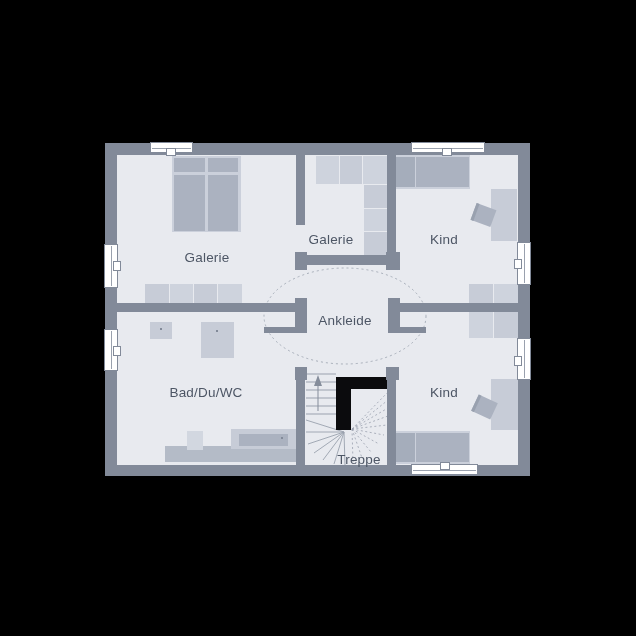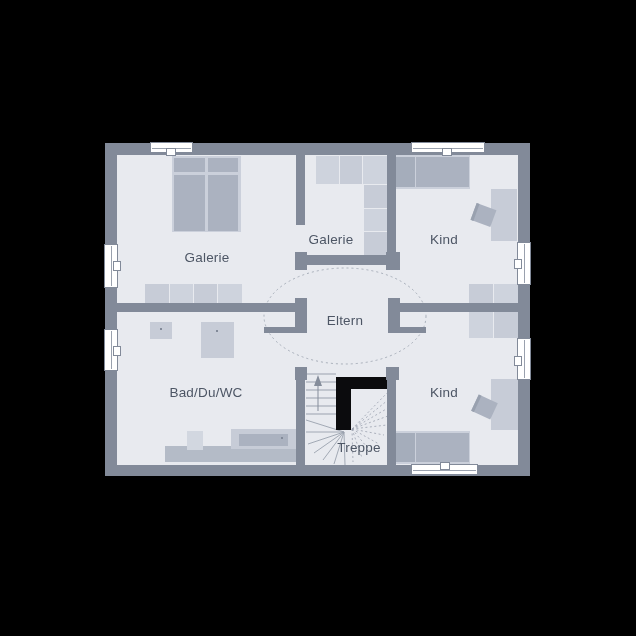--- a/index.html
+++ b/index.html
@@ -154,18 +154,18 @@
       <div class="win win-v" style="left: 413px; top: 100px; width: 12px; height: 41px;"></div>
       <div class="win-handle" style="left: 410px; top: 117px; width: 6px; height: 8px;"></div>
       <div class="win win-v" style="left: 413px; top: 196px; width: 12px; height: 40px;"></div>
       <div class="win-handle" style="left: 410px; top: 214px; width: 6px; height: 8px;"></div>
     </div>
 
   <div class="layer" id="label-layer">
     <div class="room-label" style="left: 102px; top: 114px; color: rgb(77, 86, 101);">Galerie</div>
     <div class="room-label" style="left: 226px; top: 96px; color: rgb(77, 86, 101);">Galerie</div>
     <div class="room-label" style="left: 339px; top: 96px; color: rgb(77, 86, 101);">Kind</div>
-    <div class="room-label" style="left: 240px; top: 177px; color: rgb(77, 86, 101);">Eltern</div>
+    <div class="room-label" style="left: 240px; top: 177px; color: rgb(77, 86, 101);">Ankleide</div>
     <div class="room-label" style="left: 101px; top: 249px; color: rgb(77, 86, 101);">Bad/Du/WC</div>
     <div class="room-label" style="left: 339px; top: 249px; color: rgb(77, 86, 101);">Kind</div>
-    <div class="room-label" style="left: 254px; top: 304px; color: rgb(77, 86, 101);">Treppe</div>
+    <div class="room-label" style="left: 254px; top: 316px; color: rgb(77, 86, 101);">Treppe</div>
   </div>
 </div>
 
 </body></html>

